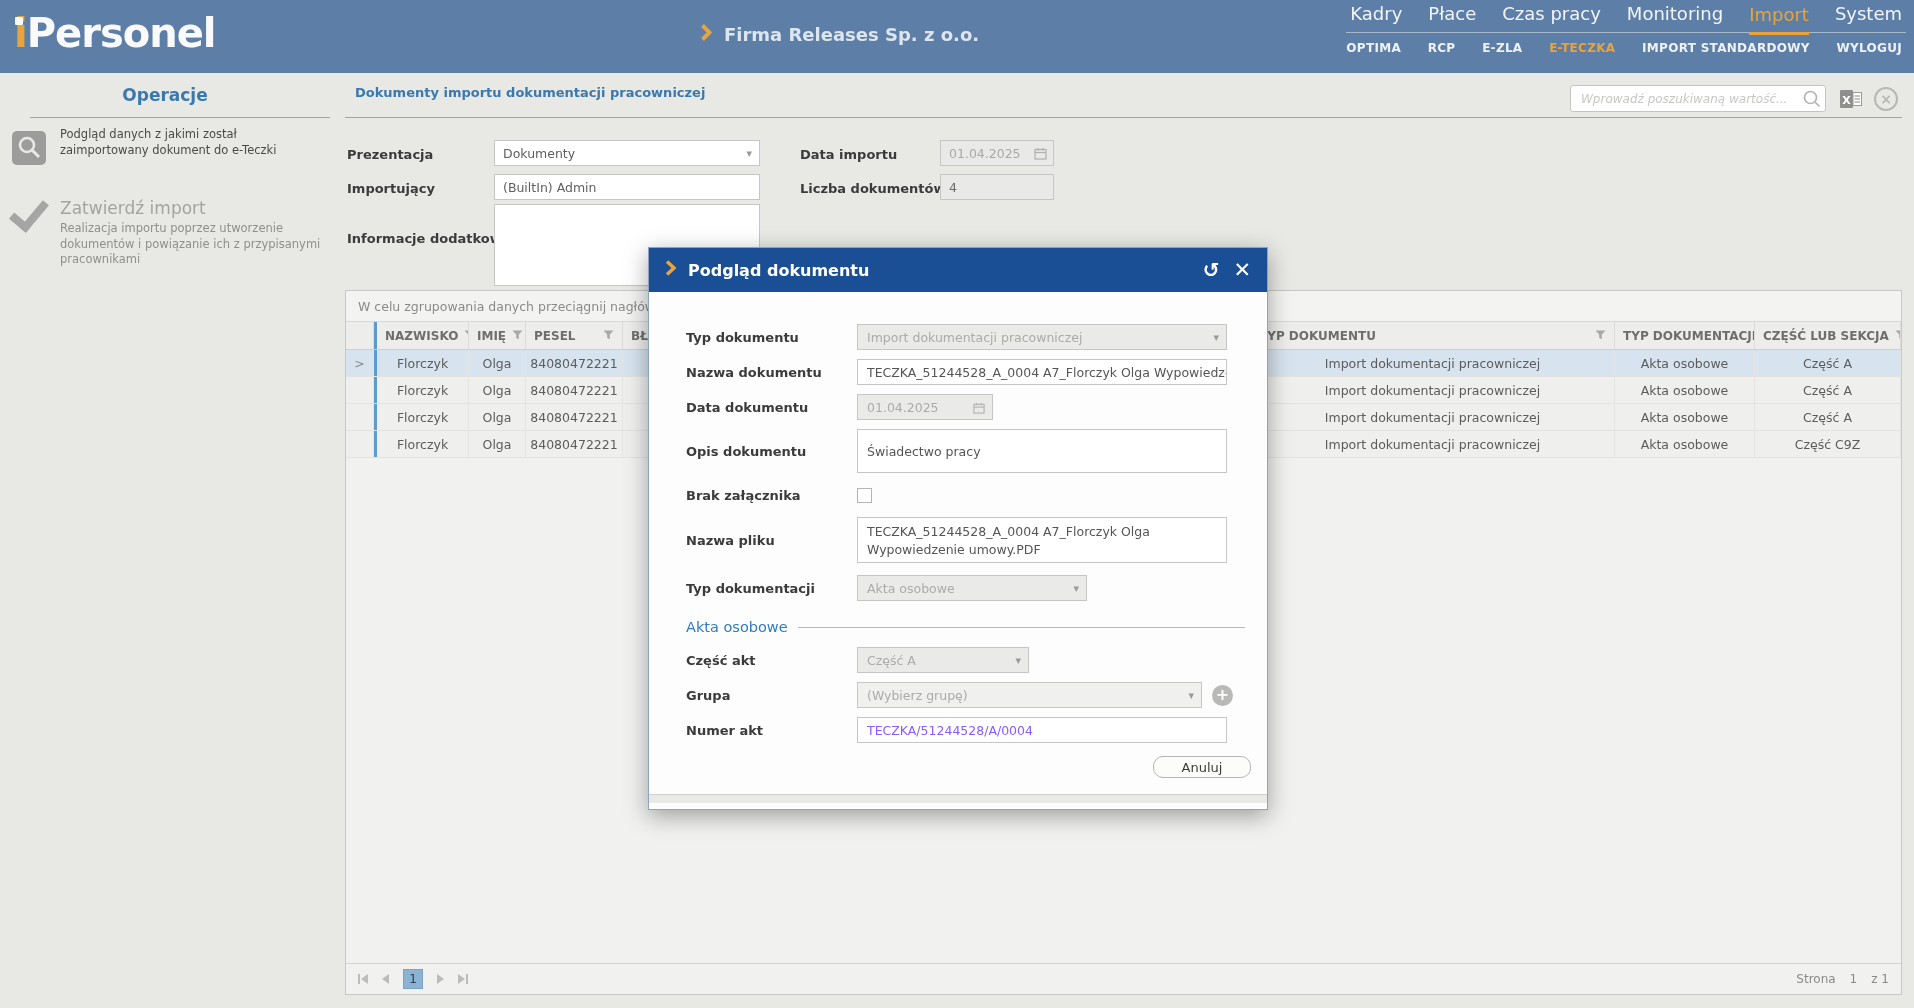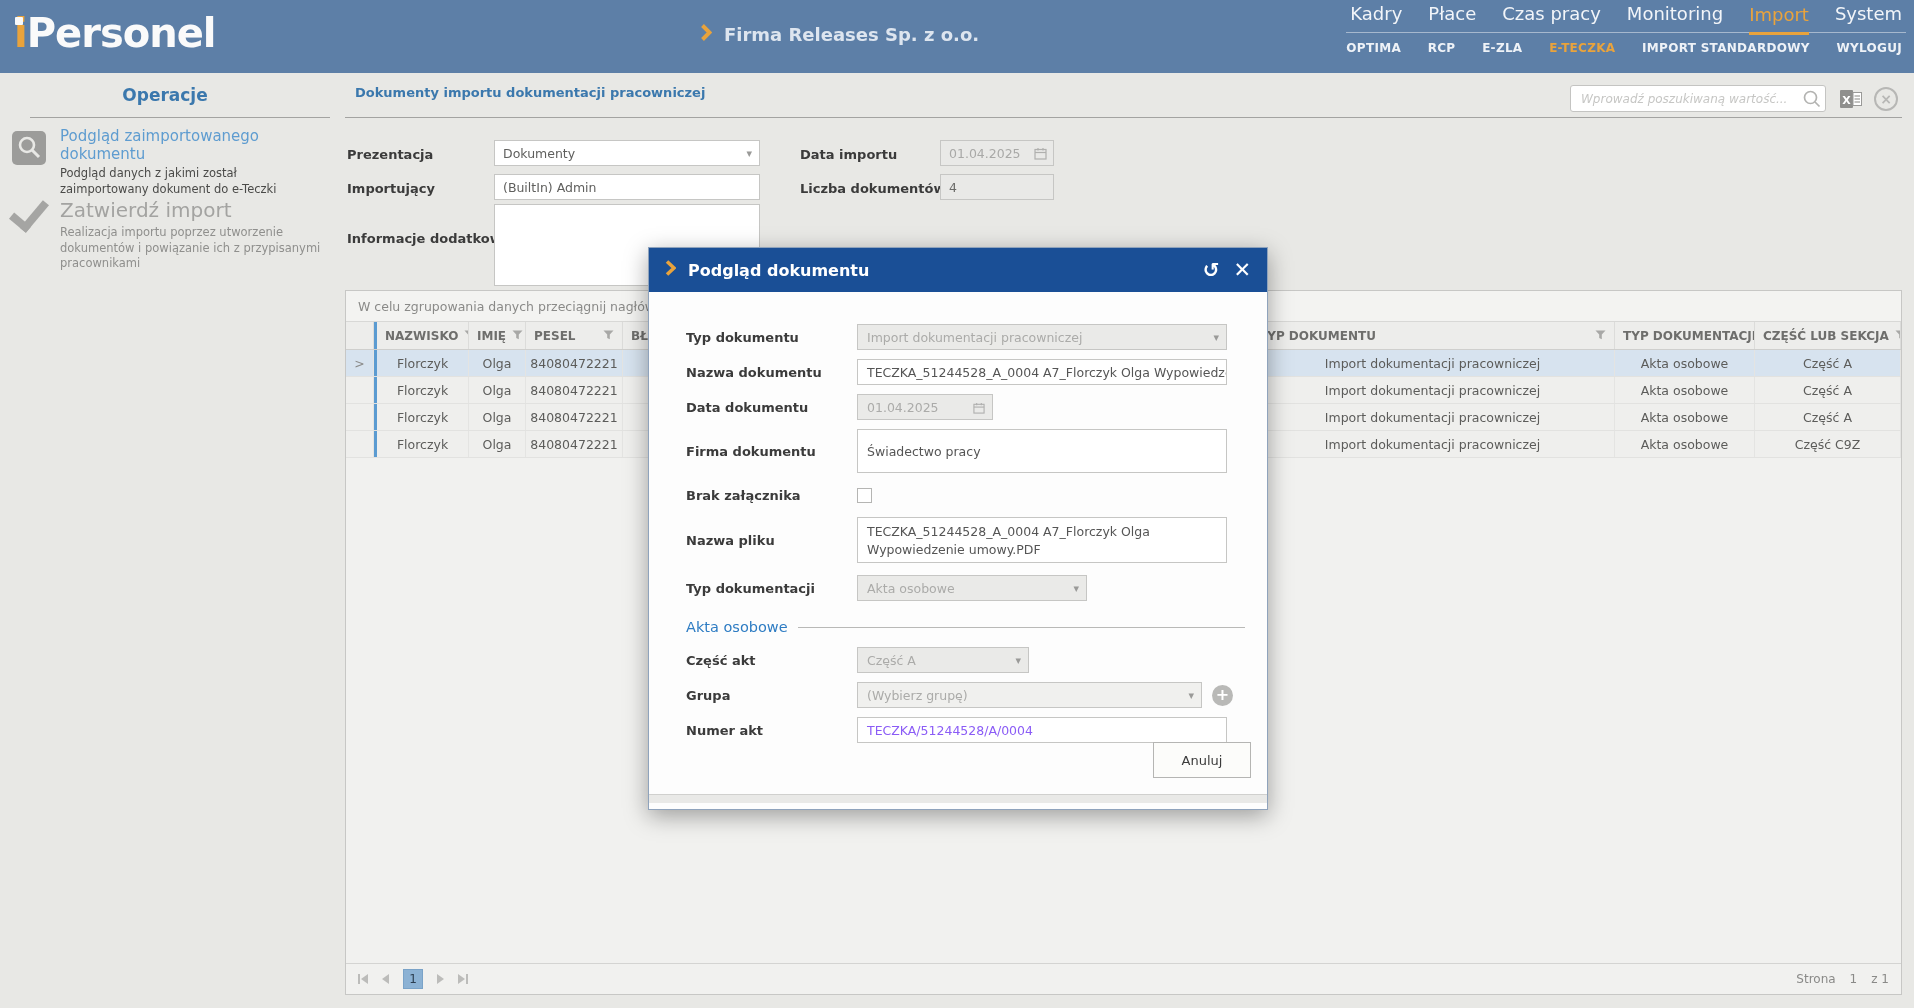--- a/index.html
+++ b/index.html
@@ -38,21 +38,21 @@
   .tool-excel { position:absolute; left:1838px; top:86px; width:26px; height:26px; cursor:pointer; }
   .tool-close { position:absolute; left:1874px; top:87px; width:24px; height:24px; border:2px solid #b7b7b5;
                 border-radius:50%; color:#b7b7b5; font-size:14px; font-weight:bold; line-height:20px;
                 text-align:center; cursor:pointer; }
   
   .side-item { position:absolute; left:8px; width:315px; display:flex; gap:10px; cursor:pointer; }
   .side-item-1 { top:127px; }
   .side-item-2 { top:198px; }
   .side-icon { width:42px; flex:0 0 42px; display:flex; justify-content:center; padding-top:2px; }
   .side-title-active { font-size:15px; color:#5e9cd0; margin-bottom:3px; }
-  .side-title-gray { font-size:20px; color:#a3a3a1; margin-bottom:3px; }
+  .side-title-gray { font-size:17px; color:#a3a3a1; margin-bottom:3px; }
   .side-desc { font-size:11.5px; line-height:1.35; color:#4a4a48; }
   .side-desc-gray { color:#8f8f8d; }
   .check-icon { width:22px; height:36px; border-right:8px solid #a5a5a3; border-bottom:8px solid #a5a5a3;
                 transform:rotate(40deg); margin-top:-6px; }
   
   .f-label { position:absolute; font-size:13px; font-weight:bold; color:#3b3b3b; }
   .ctrl { border:1px solid #c6c6c4; background:#fff; font-size:12.5px; color:#5f5f5d;
           display:flex; align-items:center; padding:0 8px; position:absolute; height:26px; }
   .ctrl.disabled { background:#e9e9e7; color:#a9a9a7; }
   .ctrl .arrow { position:absolute; right:7px; top:6px; color:#9a9a98; font-size:11px; }
@@ -114,22 +114,22 @@
   .m-textarea { width:370px; height:44px; border:1px solid #c6c6c4; background:#fff;
                 font-size:12.5px; color:#555; padding:5px 9px; display:flex; align-items:center; }
   .m-filebox { width:370px; height:46px; border:1px solid #c6c6c4; background:#fff;
                font-size:12.5px; color:#555; padding:5px 9px; line-height:1.45; }
   .m-check { width:15px; height:15px; border:1px solid #b5b5b3; background:#fff; cursor:pointer; }
   .m-section { display:flex; align-items:center; margin:18px 22px 12px 37px; }
   .m-section-title { font-size:14.5px; color:#2e7cc3; white-space:nowrap; }
   .m-section-line { flex:1; border-top:1px solid #b9b9b7; margin-left:10px; }
   .plus-btn { width:21px; height:21px; border-radius:50%; background:#b9b9b7; color:#fff;
               font-size:16px; font-weight:bold; line-height:20px; text-align:center; margin-left:10px; cursor:pointer; }
-  .cancel-btn { position:absolute; right:16px; bottom:25px; width:98px; height:36px; background:#fcfcfa;
-                border:1px solid #b5b5b3; border-radius:0; font-size:13px; color:#3b3b3b;
+  .cancel-btn { position:absolute; right:16px; bottom:25px; width:98px; height:22px; background:#fcfcfa;
+                border:1px solid #b5b5b3; border-radius:10px; font-size:13px; color:#3b3b3b;
                 display:flex; align-items:center; justify-content:center; cursor:pointer; }
   .modal-footer { position:absolute; left:0; bottom:0; width:100%; height:9px; background:#e9e9e7;
                   border-top:1px solid #d0d0ce; }
   .gray-note { color:#8b5cf6; }
 </style>
 </head>
 <body>
 
 <div id="screen">
 
@@ -191,21 +191,20 @@
 
   <div class="side-item side-item-1">
     <div class="side-icon">
       <svg width="38" height="38" viewBox="0 0 38 38">
         <rect x="2" y="2" width="34" height="34" rx="5" fill="#9c9c9a"></rect>
         <circle cx="17" cy="16" r="7" fill="none" stroke="#e8e8e5" stroke-width="2.6"></circle>
         <line x1="22" y1="21" x2="29" y2="28" stroke="#e8e8e5" stroke-width="3"></line>
       </svg>
     </div>
     <div>
-      <div class="side-title-active">Podgląd zaimportowanego dokumentu</div>
       <div class="side-desc">Podgląd danych z jakimi został zaimportowany dokument do e-Teczki</div>
     </div>
   </div>
   <div class="side-item side-item-2">
     <div class="side-icon">
       <div class="check-icon"></div>
     </div>
     <div>
       <div class="side-title-gray">Zatwierdź import</div>
       <div class="side-desc side-desc-gray">Realizacja importu poprzez utworzenie dokumentów i powiązanie ich z przypisanymi pracownikami</div>
@@ -391,21 +390,21 @@
                 <rect x="1" y="2.5" width="11" height="9.5" fill="none" stroke="#b0b0ae" stroke-width="1.2"></rect>
                 <line x1="1" y1="5.5" x2="12" y2="5.5" stroke="#b0b0ae" stroke-width="1.2"></line>
                 <line x1="4" y1="1" x2="4" y2="3.5" stroke="#b0b0ae" stroke-width="1.2"></line>
                 <line x1="9" y1="1" x2="9" y2="3.5" stroke="#b0b0ae" stroke-width="1.2"></line>
               </svg>
           </span>
         </div>
       </div>
 
       <div class="m-row">
-        <span class="m-label">Firma dokumentu</span>
+        <span class="m-label">Opis dokumentu</span>
         <div class="m-textarea">Świadectwo pracy</div>
       </div>
 
       <div class="m-row">
         <span class="m-label">Brak załącznika</span>
         <div class="m-check"></div>
       </div>
 
       <div class="m-row" style="margin-bottom:12px;">
         <span class="m-label">Nazwa pliku</span>

